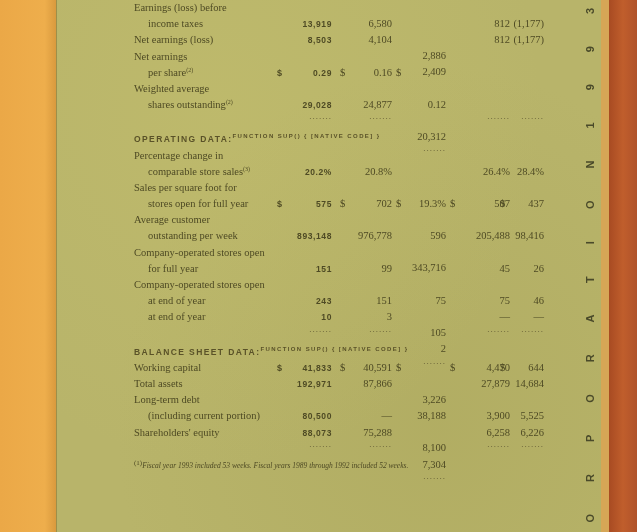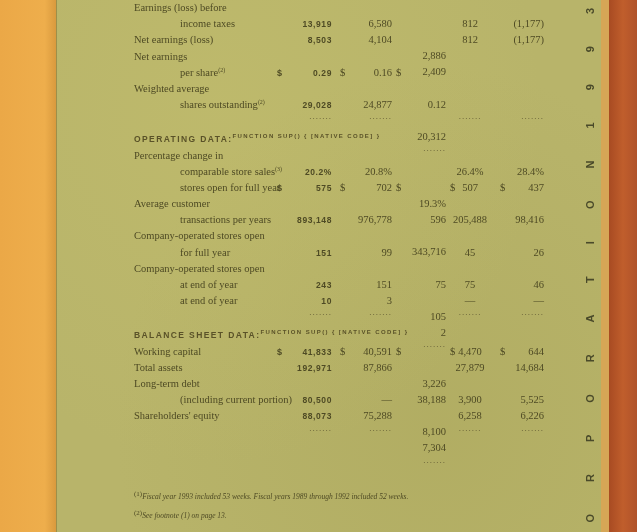--- a/index.html
+++ b/index.html
@@ -42,41 +42,41 @@
     letter-spacing:14.5px;
     width:760px; text-align:center;
     margin-top:-4px;
   }
   .table {
     position:absolute; left:134px; top:0; width:450px;
     font-size:10.5px; color:#4e4a24;
   }
   .row { position:relative; height:16.2px; line-height:16.2px; white-space:nowrap; }
   .row .label { position:absolute; left:0; }
-  .row .label.indent { left:14px;margin-left:32px; }
+  .row .label.indent { left:14px; }
   .sup { font-size:6px; vertical-align:super; line-height:0; }
   .val { position:absolute; text-align:right; }
   .c1 { left:150px; width:48px; font-family:"Liberation Sans","DejaVu Sans",sans-serif; font-weight:bold; font-size:8.5px; letter-spacing:0.6px; }
   .c2 { left:210px; width:48px; }
   .c3 { left:264px; width:48px;margin-top:32px; }
-  .c4 { left:312px; width:48px;text-align:center; }
+  .c4 { left:328px; width:48px; }
   .c5 { left:362px; width:48px; }
   .d1 { left:143px; width:10px; text-align:left; font-family:"Liberation Sans","DejaVu Sans",sans-serif; font-weight:bold; font-size:9px; }
   .d2 { left:206px; width:10px; text-align:left; }
   .d3 { left:262px; width:10px; text-align:left; }
   .d4 { left:316px; width:10px; text-align:left; }
   .d5 { left:366px; width:10px; text-align:left; }
   .dots { position:absolute; top:-5px; font-size:9px; letter-spacing:1px; color:#5d5630; }
   .section {
     font-family:"Liberation Sans","DejaVu Sans",sans-serif; font-weight:bold;
     font-size:8.5px; letter-spacing:1.4px; color:#5a5228;
   }
   .gap { height:10px; }
   .footnotes {
-    position:absolute; left:134px; top:487px; font-style:italic;
+    position:absolute; left:134px; top:456px; font-style:italic;
     font-size:7.5px; color:#4e4a24;
   }
   .footnotes div { height:19px; line-height:19px; }
   .fn-num { font-style:normal; font-size:7px; vertical-align:super; line-height:0; }
 </style>
 </head>
 <body>
 
 <div class="left-edge"></div>
 <div class="page"></div>
@@ -169,20 +169,28 @@
         <span class="val c4"></span>
         <span class="val c5"></span>
       </div>
       <div class="row">
         <span class="label indent">comparable store sales<span class="sup">(3)</span></span>
         <span class="val c1">20.2%</span>
         <span class="val c2">20.8%</span>
         <span class="val c3">19.3%</span>
         <span class="val c4">26.4%</span>
         <span class="val c5">28.4%</span>
+      </div>
+      <div class="row">
+        <span class="label">Sales per square foot for</span>
+        <span class="val c1"></span>
+        <span class="val c2"></span>
+        <span class="val c3"></span>
+        <span class="val c4"></span>
+        <span class="val c5"></span>
       </div>
       <div class="row">
         <span class="label indent">stores open for full year</span>
         <span class="val d1">$</span>
         <span class="val c1">575</span>
         <span class="val d2">$</span>
         <span class="val c2">702</span>
         <span class="val d3">$</span>
         <span class="val c3">596</span>
         <span class="val d4">$</span>
@@ -192,21 +200,21 @@
       </div>
       <div class="row">
         <span class="label">Average customer</span>
         <span class="val c1"></span>
         <span class="val c2"></span>
         <span class="val c3"></span>
         <span class="val c4"></span>
         <span class="val c5"></span>
       </div>
       <div class="row">
-        <span class="label indent">transactions per years</span>
+        <span class="label indent">outstanding per week</span>
         <span class="val c1">893,148</span>
         <span class="val c2">976,778</span>
         <span class="val c3">343,716</span>
         <span class="val c4">205,488</span>
         <span class="val c5">98,416</span>
       </div>
       <div class="row">
         <span class="label">Company-operated stores open</span>
         <span class="val c1"></span>
         <span class="val c2"></span>
@@ -309,14 +317,13 @@
         <span class="val dots c2" style="font-family: inherit; font-weight: normal;">.......</span>
         <span class="val dots c3" style="font-family: inherit; font-weight: normal;">.......</span>
         <span class="val dots c4" style="font-family: inherit; font-weight: normal;">.......</span>
         <span class="val dots c5" style="font-family: inherit; font-weight: normal;">.......</span>
       </div>
     </div>
 </div>
 
 <div class="footnotes">
   <div><span class="fn-num">(1)</span><span>Fiscal year 1993 included 53 weeks. Fiscal years 1989 through 1992 included 52 weeks.</span></div>
-  <div><span class="fn-num">(2)</span><span>See footnote (1) on page 13.</span></div>
 </div>
 
 </body></html>

